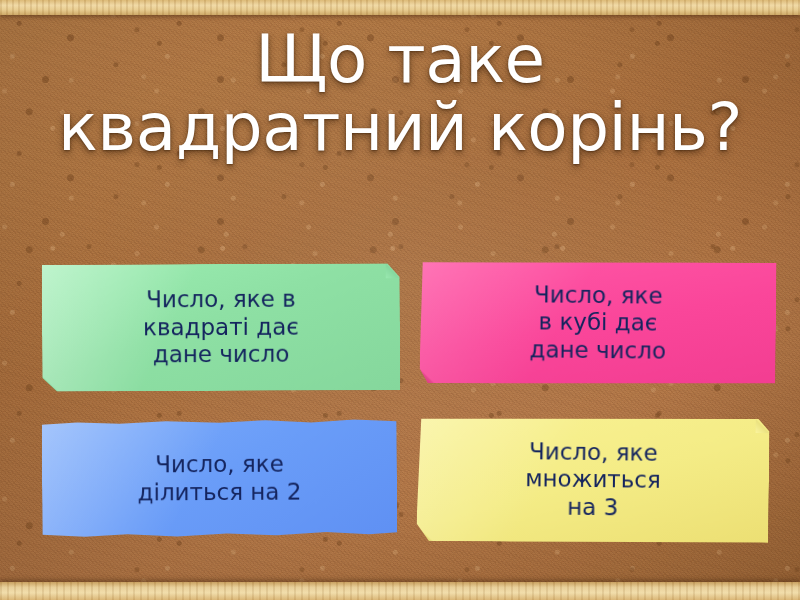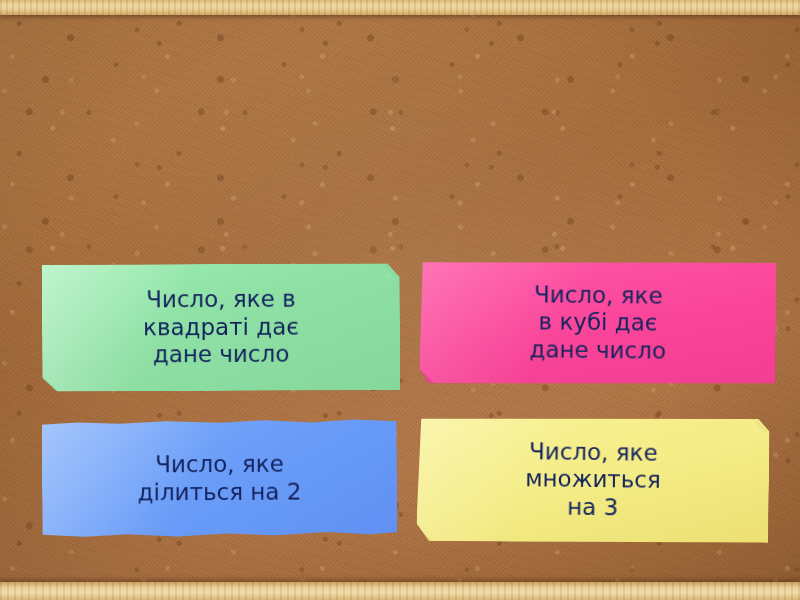--- a/index.html
+++ b/index.html
@@ -246,20 +246,22 @@
 <div class="stage">
 
   <div class="cork">
     <div class="cork-noise"></div>
     <div class="cork-vignette"></div>
   </div>
 
   <div class="frame-top"></div>
   <div class="frame-bottom"></div>
 
+  <div class="title">Що таке
+квадратний корінь?</div>
 
   <div class="card" id="card-green">
     <span class="fold-tr"></span>
     <span class="fold-bl"></span>
     <span class="card-text">Число, яке в
 квадраті дає
 дане число</span>
   </div>
 
   <div class="card" id="card-pink">

